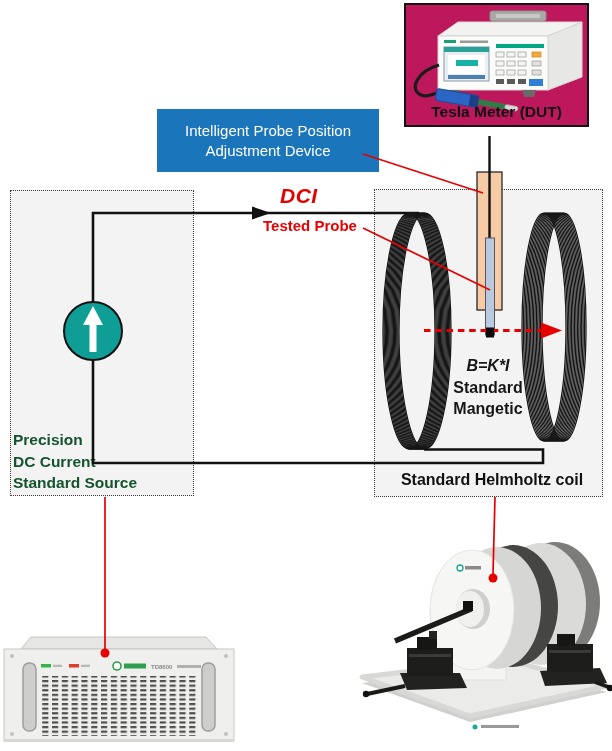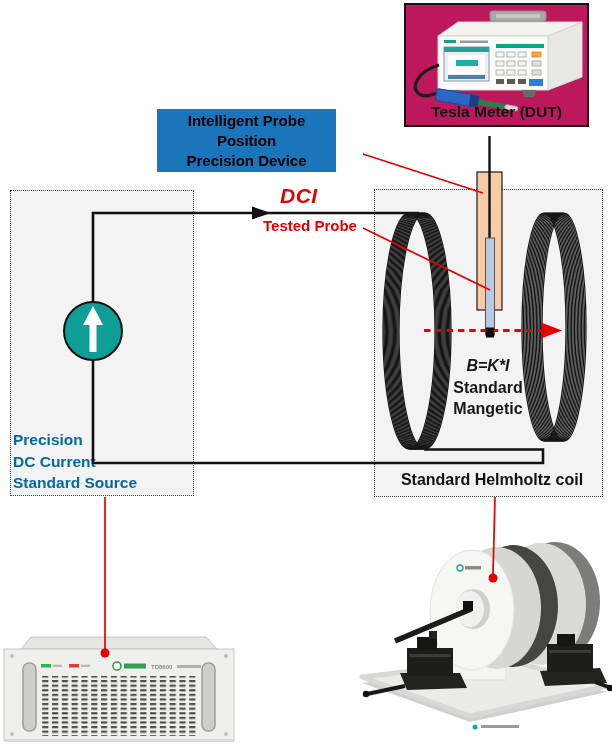--- a/index.html
+++ b/index.html
@@ -14,33 +14,33 @@
   .hh-box{left:374px;top:189px;width:229px;height:308px;}
   .tesla-box{
     position:absolute;left:404px;top:3px;width:185px;height:124px;box-sizing:border-box;
     border:2.5px solid #141414;background:#be185d;
   }
   .tesla-label{
     position:absolute;left:0;right:0;bottom:4px;text-align:center;
     font-size:15.5px;font-weight:bold;color:#111;
   }
   .blue-box{
-    position:absolute;left:157px;top:109px;width:179px;height:63px;background:#1b75bb;
-    color:#000000;font-weight:bold;font-size:15px;text-align:center;
+    position:absolute;left:157px;top:109px;width:222px;height:63px;background:#1b75bb;
+    color:#ffffff;font-weight:normal;font-size:15px;text-align:center;
     display:flex;flex-direction:column;justify-content:center;line-height:20px;
   }
   .dci-label{
     position:absolute;left:240px;top:184px;color:#e60000;
     font-size:21px;font-weight:bold;font-style:italic;letter-spacing:.5px;margin-left:40px;
   }
   .tested-probe-label{
     position:absolute;left:263px;top:217px;color:#e60000;font-size:15px;font-weight:bold;text-align:center;
   }
   .source-labels{
-    position:absolute;left:13px;top:429px;font-size:15.5px;font-weight:bold;color:#0369a1;line-height:21.5px;
+    position:absolute;left:13px;top:429px;font-size:15.5px;font-weight:bold;color:#14532d;line-height:21.5px;
   }
   .hh-label{
     position:absolute;left:380px;top:471px;width:224px;text-align:center;
     font-size:16px;font-weight:bold;color:#111;
   }
   .field-text{
     position:absolute;left:407px;top:355px;width:162px;text-align:center;
     font-size:16px;font-weight:bold;color:#161616;line-height:21.5px;
   }
   .field-text .formula{font-style:italic;}
@@ -108,21 +108,21 @@
         <rect x="64" y="84.5" width="9" height="11" fill="#1a3f85"></rect>
         <rect x="73" y="87.5" width="27" height="5.5" fill="#2e7d46"></rect>
         <rect x="100" y="88" width="13" height="4.5" rx="2" fill="#dcdcda" stroke="#b0b0ae" stroke-width="0.8"></rect>
       </g>
     </svg>
     <div class="tesla-label">Tesla Meter (DUT)</div>
   </div>
 
   <div class="blue-box">
     <div>Intelligent Probe Position</div>
-    <div>Precision Device</div>
+    <div>Adjustment Device</div>
   </div>
 
   <div class="dci-label">DCI</div>
   <div class="tested-probe-label">Tested Probe</div>
 
   <div class="source-labels">
     <div>Precision</div>
     <div>DC Current</div>
     <div>Standard Source</div>
   </div>

